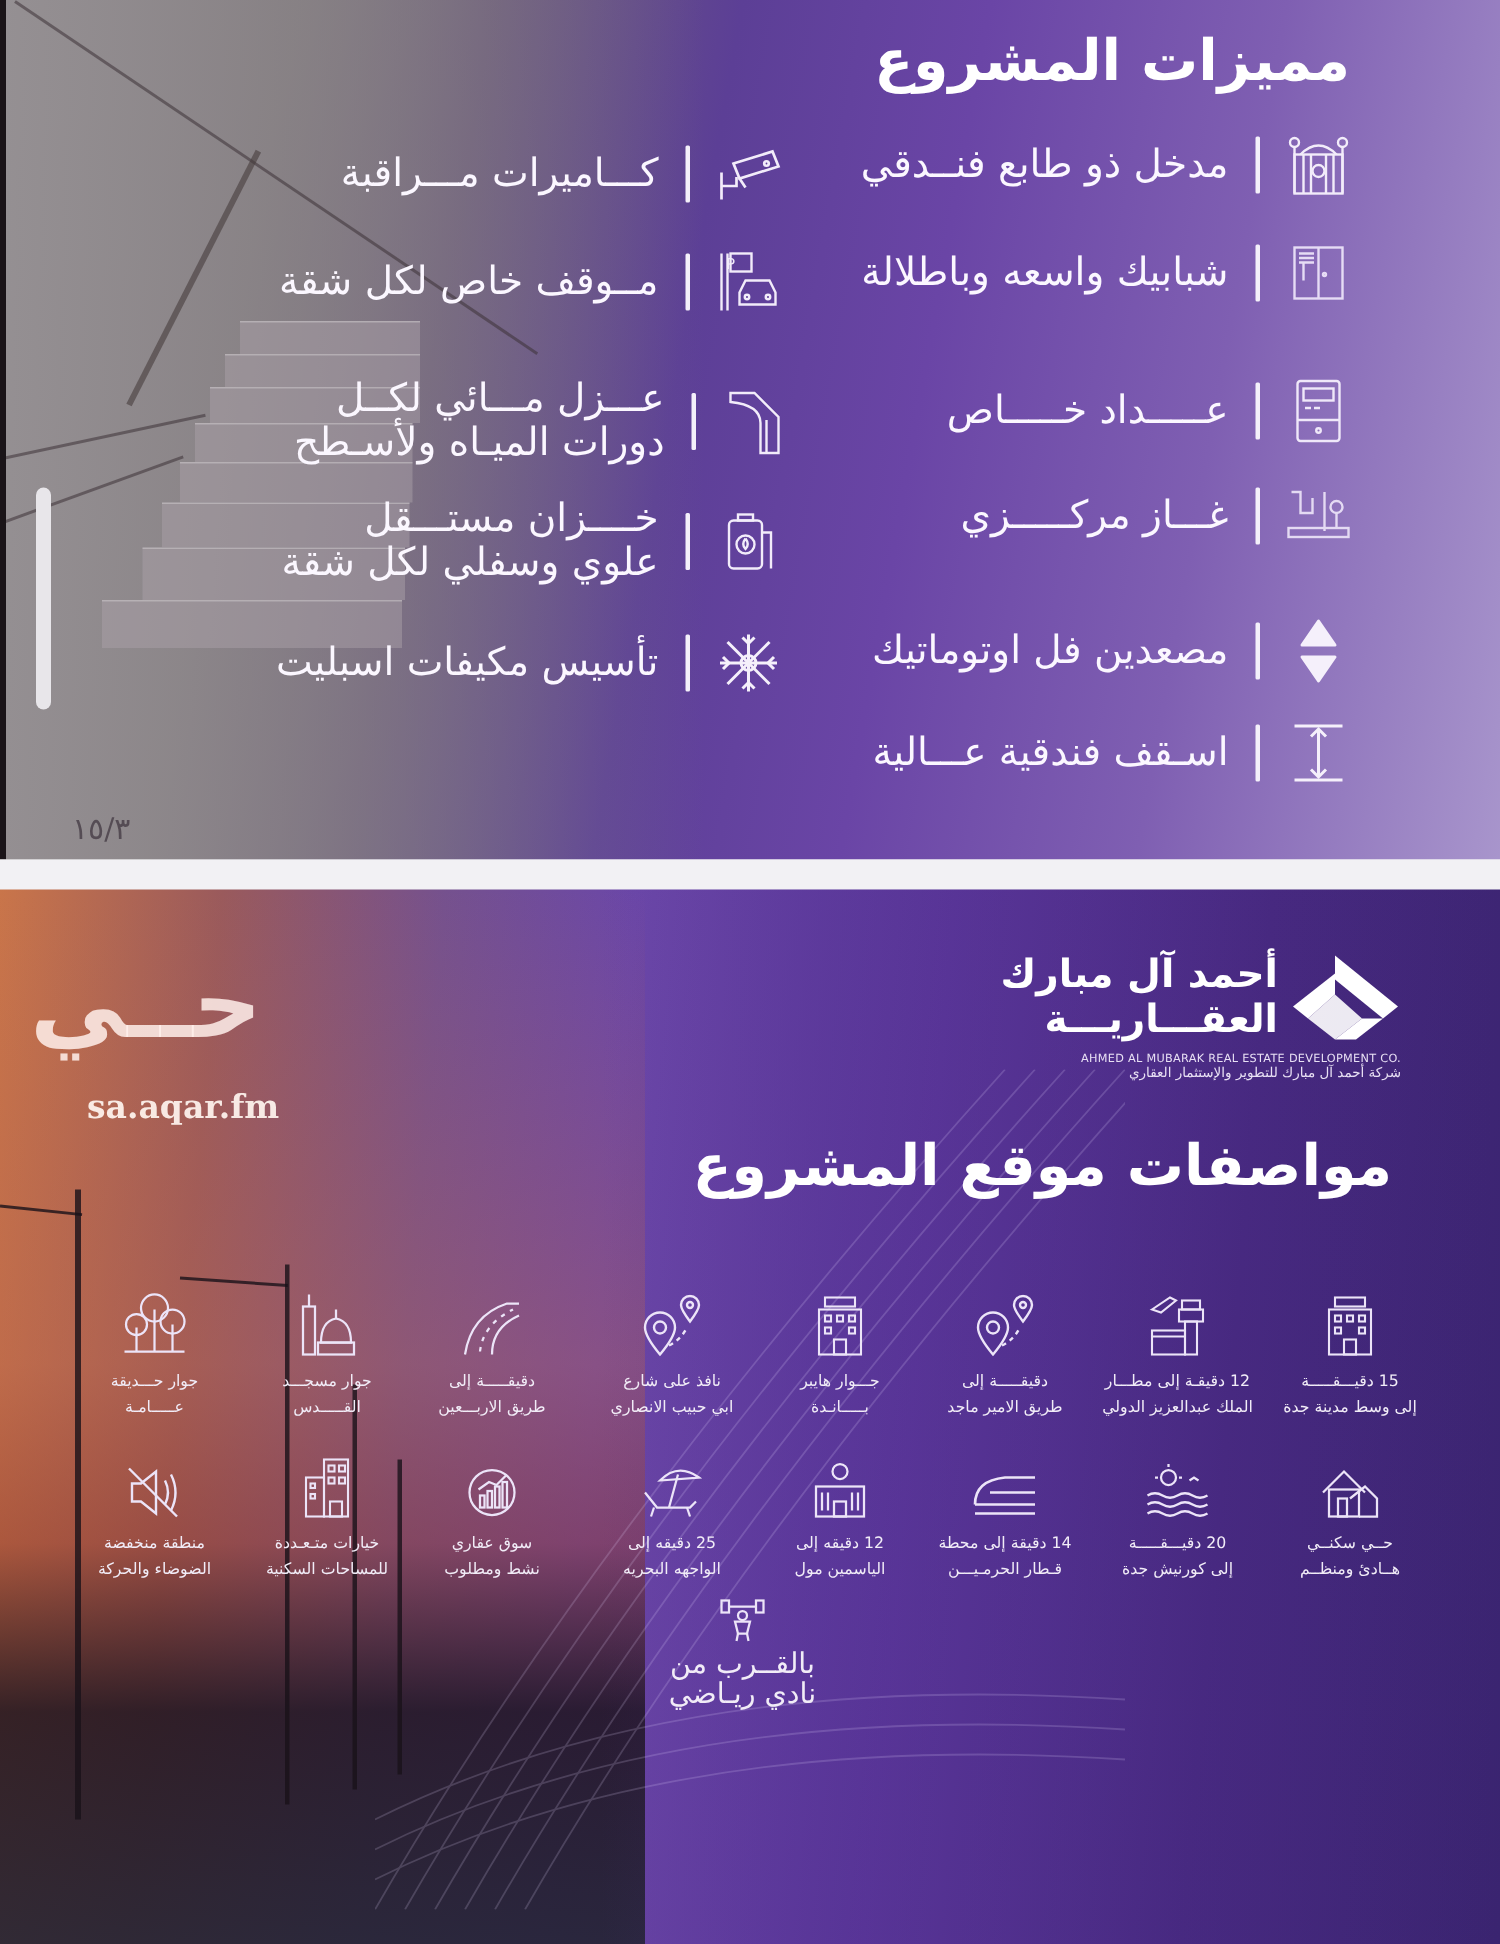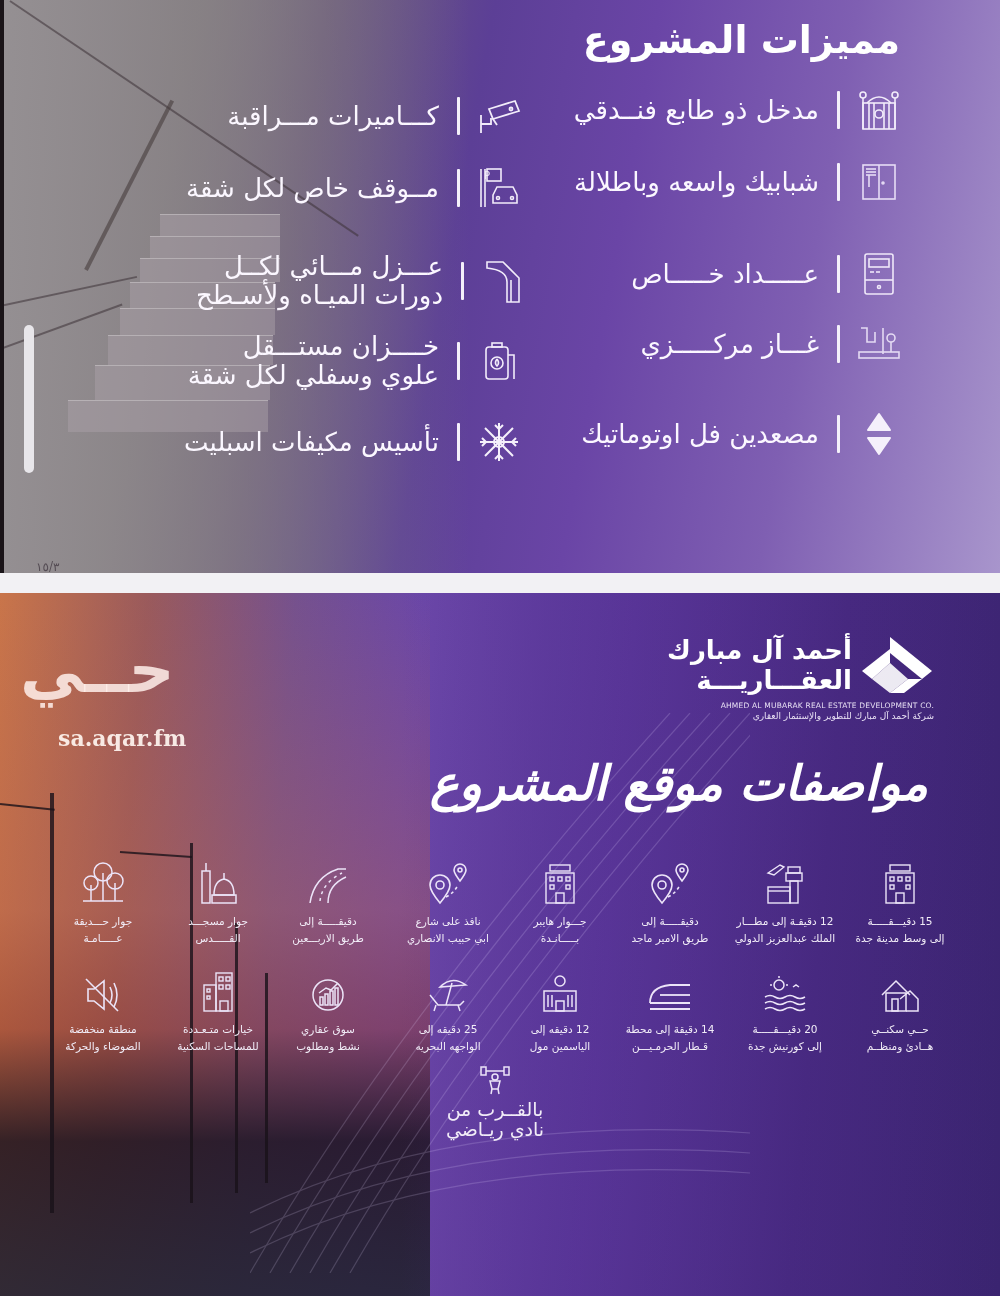--- a/index.html
+++ b/index.html
@@ -15,21 +15,21 @@
     position: absolute; left: 0; top: 0; width: 470px; height: 573px;
     background:
       linear-gradient(90deg, rgba(150,145,148,0.9) 0%, rgba(140,134,138,0.7) 40%, rgba(110,90,130,0.0) 100%);
   }
   .slide1 .wall-line { position: absolute; height: 2px; background: rgba(60,50,55,0.55); transform-origin: left center; }
   .slide1 .step { position: absolute; background: rgba(170,160,168,0.5); border-top: 1px solid rgba(210,205,208,0.5); }
   .slide1 .leftbar { position: absolute; left: 0; top: 0; width: 4px; height: 573px; background: #1a1418; }
   .slide1 .scroll-thumb {
     position: absolute; left: 24px; top: 325px; width: 10px; height: 148px; border-radius: 5px; background: #e8e6ea;
   }
-  .slide1 .page-note { position: absolute; left: 36px; top: 540px; font-size: 12px; color: rgba(60,50,60,0.7); font-family: "DejaVu Serif", serif; margin-top: 20px; }
+  .slide1 .page-note { position: absolute; left: 48px; top: 540px; font-size: 20px; color: rgba(60,50,60,0.7); font-family: "DejaVu Serif", serif; }
   .slide1 .title {
     position: absolute; right: 100px; top: 18px; font-size: 38px; font-weight: bold; direction: rtl; letter-spacing: 0.5px;
   }
   .feat { position: absolute; display: flex; align-items: center; direction: rtl; }
   .feat .ico { width: 50px; height: 44px; display: flex; align-items: center; justify-content: center; }
   .feat .sep { width: 3px; height: 38px; background: #f4f0fa; margin: 0 14px 0 18px; border-radius: 1px; }
   .feat .txt { font-size: 26px; line-height: 30px; color: #fbf7ff; white-space: nowrap; }
   .feat .txt.two { line-height: 29px; }
 
   
@@ -56,21 +56,21 @@
   .wm-ar { position: absolute; left: 20px; top: 40px; font-size: 64px; color: rgba(255,240,235,0.85); font-weight: bold; direction: rtl; letter-spacing: 2px; }
   .wm-url { position: absolute; left: 58px; top: 112px; font-size: 22px; color: rgba(255,245,240,0.92); font-family: "DejaVu Serif", serif; font-weight: bold; margin-top: 20px; }
 
   .brand { position: absolute; right: 66px; top: 38px; width: 290px; height: 90px; }
   .brand .name1 { position: absolute; right: 82px; top: 4px; font-size: 26px; font-weight: bold; direction: rtl; }
   .brand .name2 { position: absolute; right: 82px; top: 34px; font-size: 26px; font-weight: bold; direction: rtl; }
   .brand .en { position: absolute; right: 0; top: 70px; font-size: 7.5px; letter-spacing: 0.2px; color: #e8e0f4; white-space: nowrap; }
   .brand .ar-sub { position: absolute; right: 0; top: 80px; font-size: 9px; color: #e8e0f4; direction: rtl; white-space: nowrap; }
   .brand .logo { position: absolute; right: 0; top: 4px; width: 74px; height: 60px; }
 
-  .s2-title { position: absolute; right: 72px; top: 162px; font-size: 48px; font-weight: bold; direction: rtl; font-style: italic; }
+  .s2-title { position: absolute; right: 72px; top: 162px; font-size: 38px; font-weight: bold; direction: rtl; }
 
   .loc { position: absolute; width: 110px; text-align: center; direction: rtl; }
   .loc .licon { height: 50px; display: flex; align-items: flex-end; justify-content: center; margin-bottom: 8px; }
   .loc .l1, .loc .l2 { font-size: 10.5px; line-height: 17px; color: #f1ecf7; white-space: nowrap; }
   .loc.big .l1, .loc.big .l2 { font-size: 19px; line-height: 20px; }
   svg { display: block; }
 </style>
 </head>
 <body>
 
@@ -163,20 +163,33 @@
     <span class="ico">
       <svg width="26" height="44" viewBox="0 0 26 44" fill="#f5f0fb">
         <path d="M13 2 L24 18 L2 18 Z" stroke="#f5f0fb" stroke-linejoin="round" stroke-width="2"></path>
         <path d="M2 26 L24 26 L13 42 Z" stroke="#f5f0fb" stroke-linejoin="round" stroke-width="2"></path>
       </svg>
     </span>
     <span class="sep"></span>
     <span class="txt">مصعدين فل اوتوماتيك</span>
   </div>
 
+  <div class="feat" style="right:96px;top:480px;">
+    <span class="ico">
+      <svg width="36" height="42" viewBox="0 0 36 42" fill="none" stroke="#f5f0fb" stroke-width="2">
+        <line x1="2" y1="3" x2="34" y2="3"></line>
+          <line x1="2" y1="39" x2="34" y2="39"></line>
+        <line x1="18" y1="5" x2="18" y2="37"></line>
+          <path d="M13 10 L18 5 L23 10"></path>
+          <path d="M13 32 L18 37 L23 32"></path>
+      </svg>
+    </span>
+    <span class="sep"></span>
+    <span class="txt">اسـقف فندقية عـــالية</span>
+  </div>
 
   <div class="feat" style="right:476px;top:94px;">
     <span class="ico">
       <svg width="44" height="38" viewBox="0 0 44 38" fill="none" stroke="#f2ecfa" stroke-width="1.8">
         <path d="M12 12 L38 4 L42 14 L16 22 Z"></path>
           <path d="M16 22 L20 28"></path>
           <line x1="4" y1="18" x2="4" y2="36"></line>
         <path d="M4 27 h10 v-6"></path>
           <circle cx="34" cy="12" r="1.5"></circle>
       </svg>

